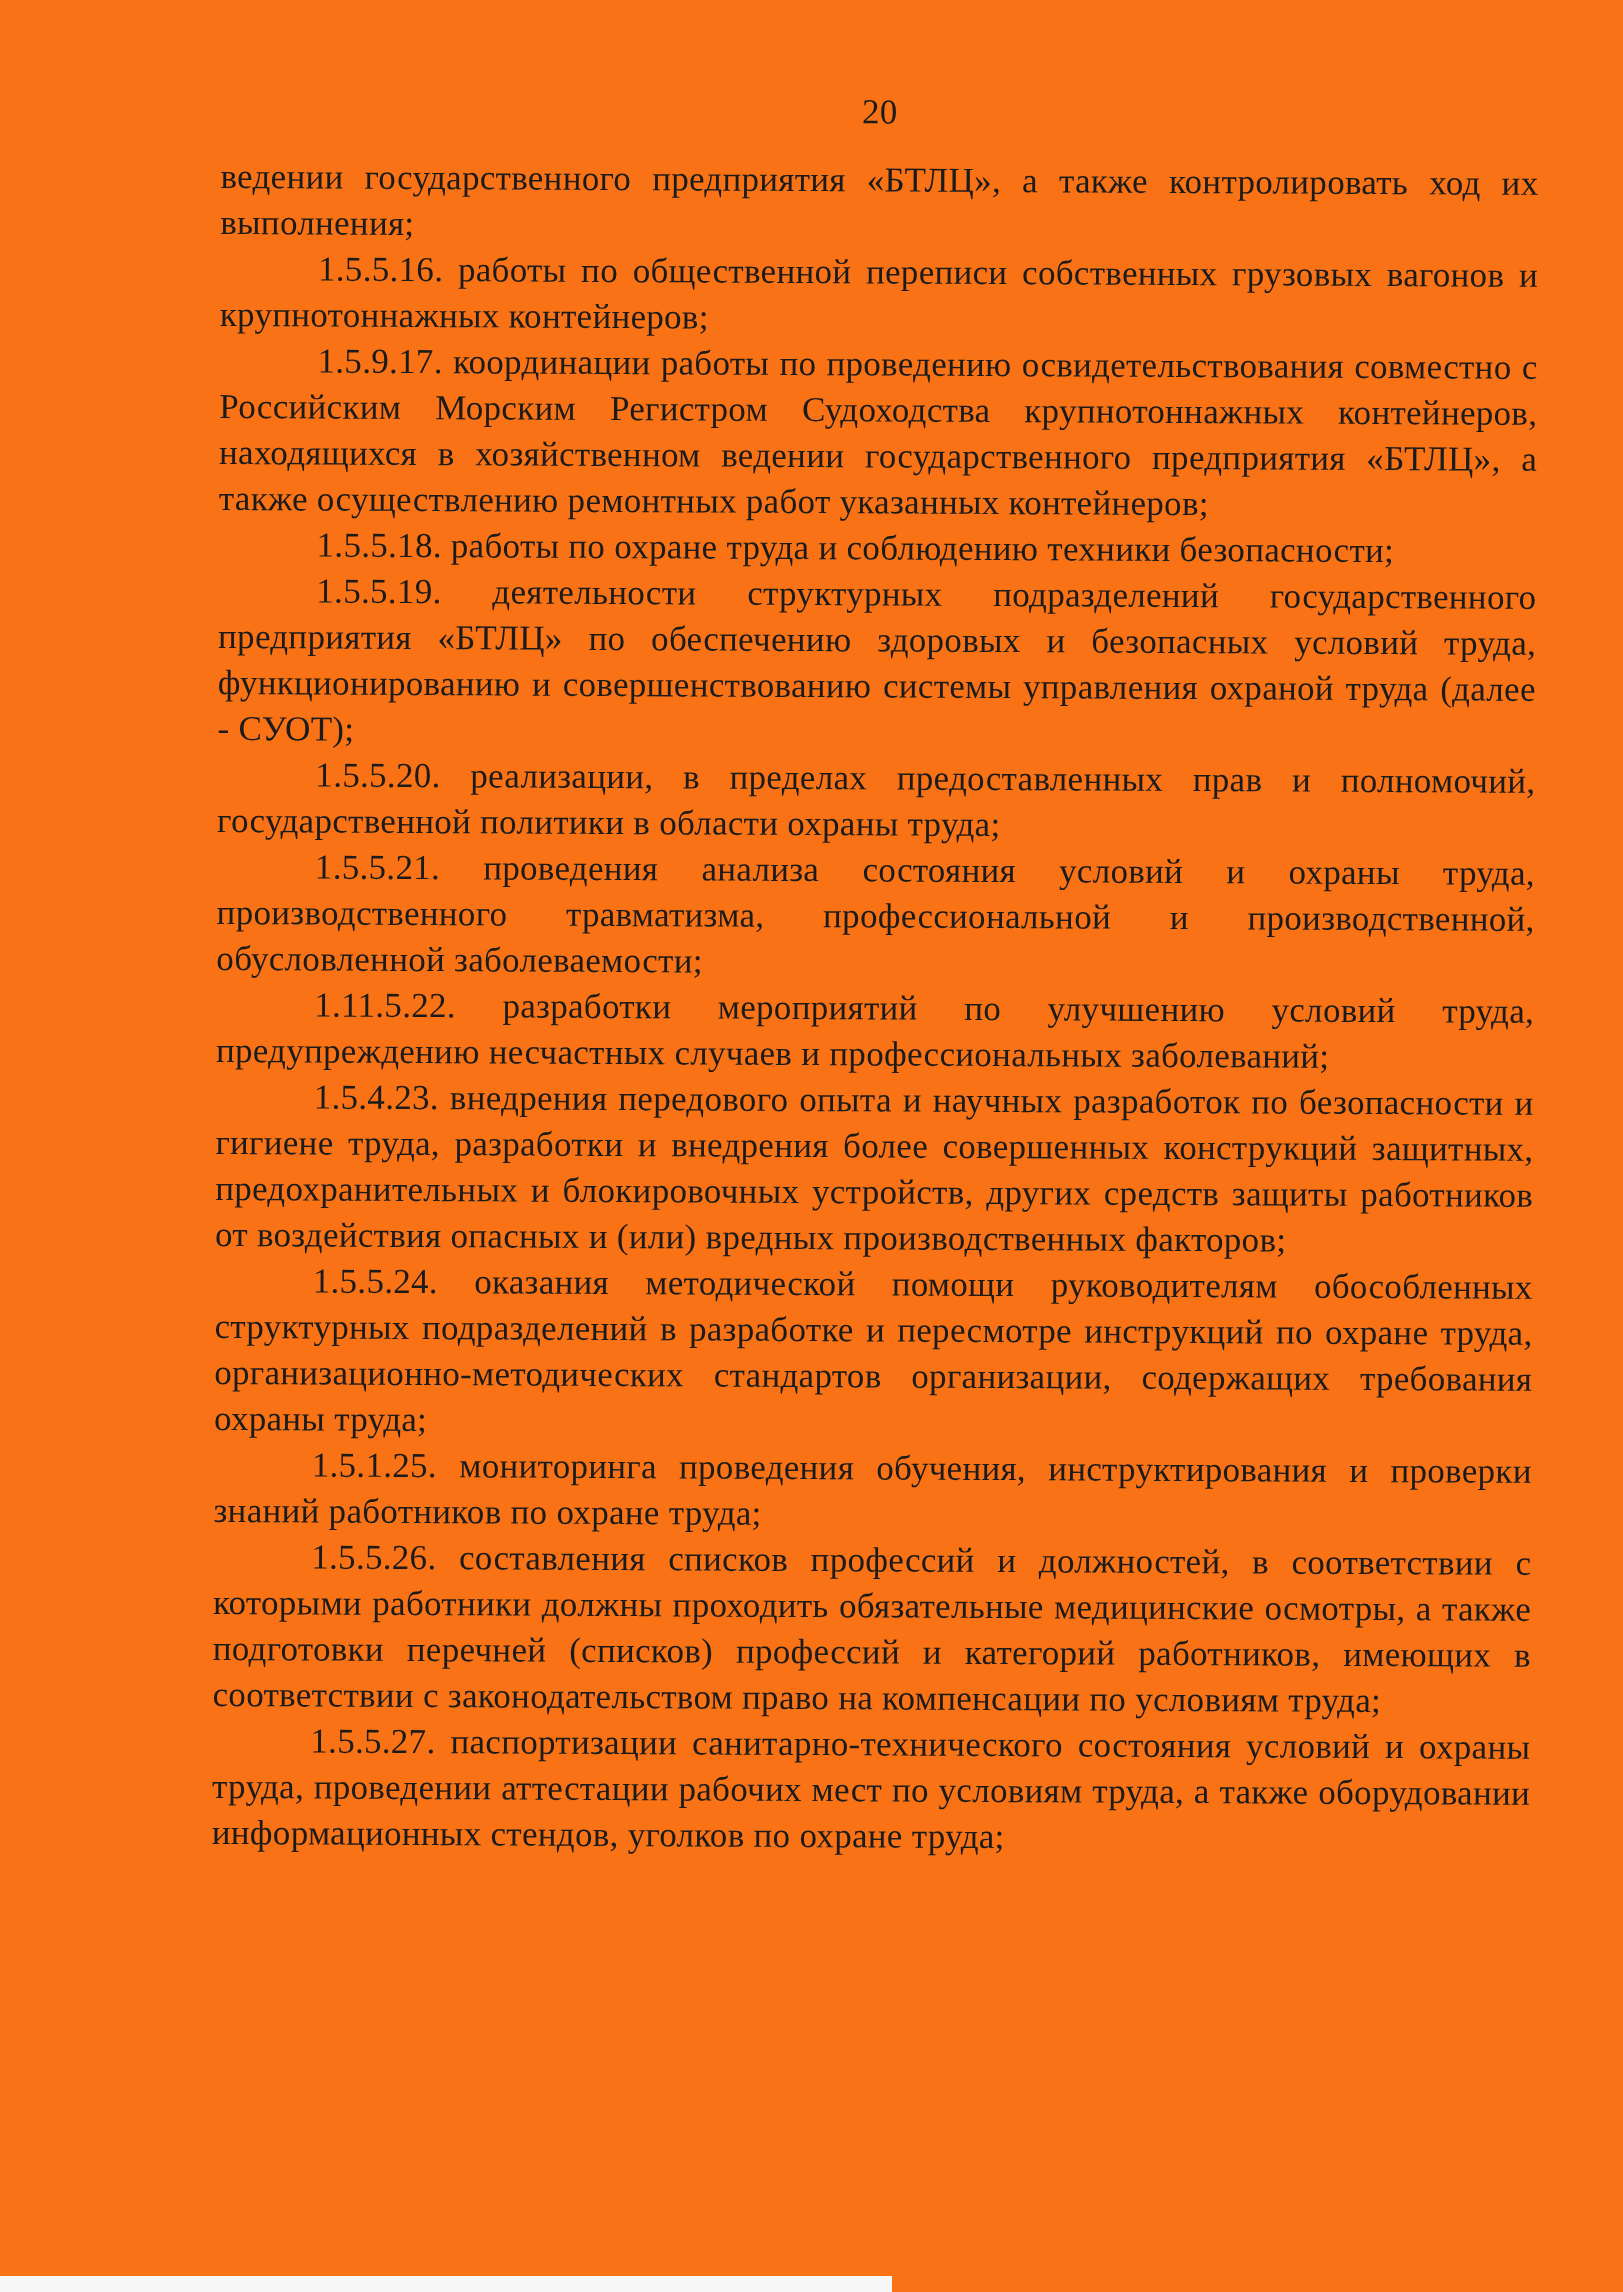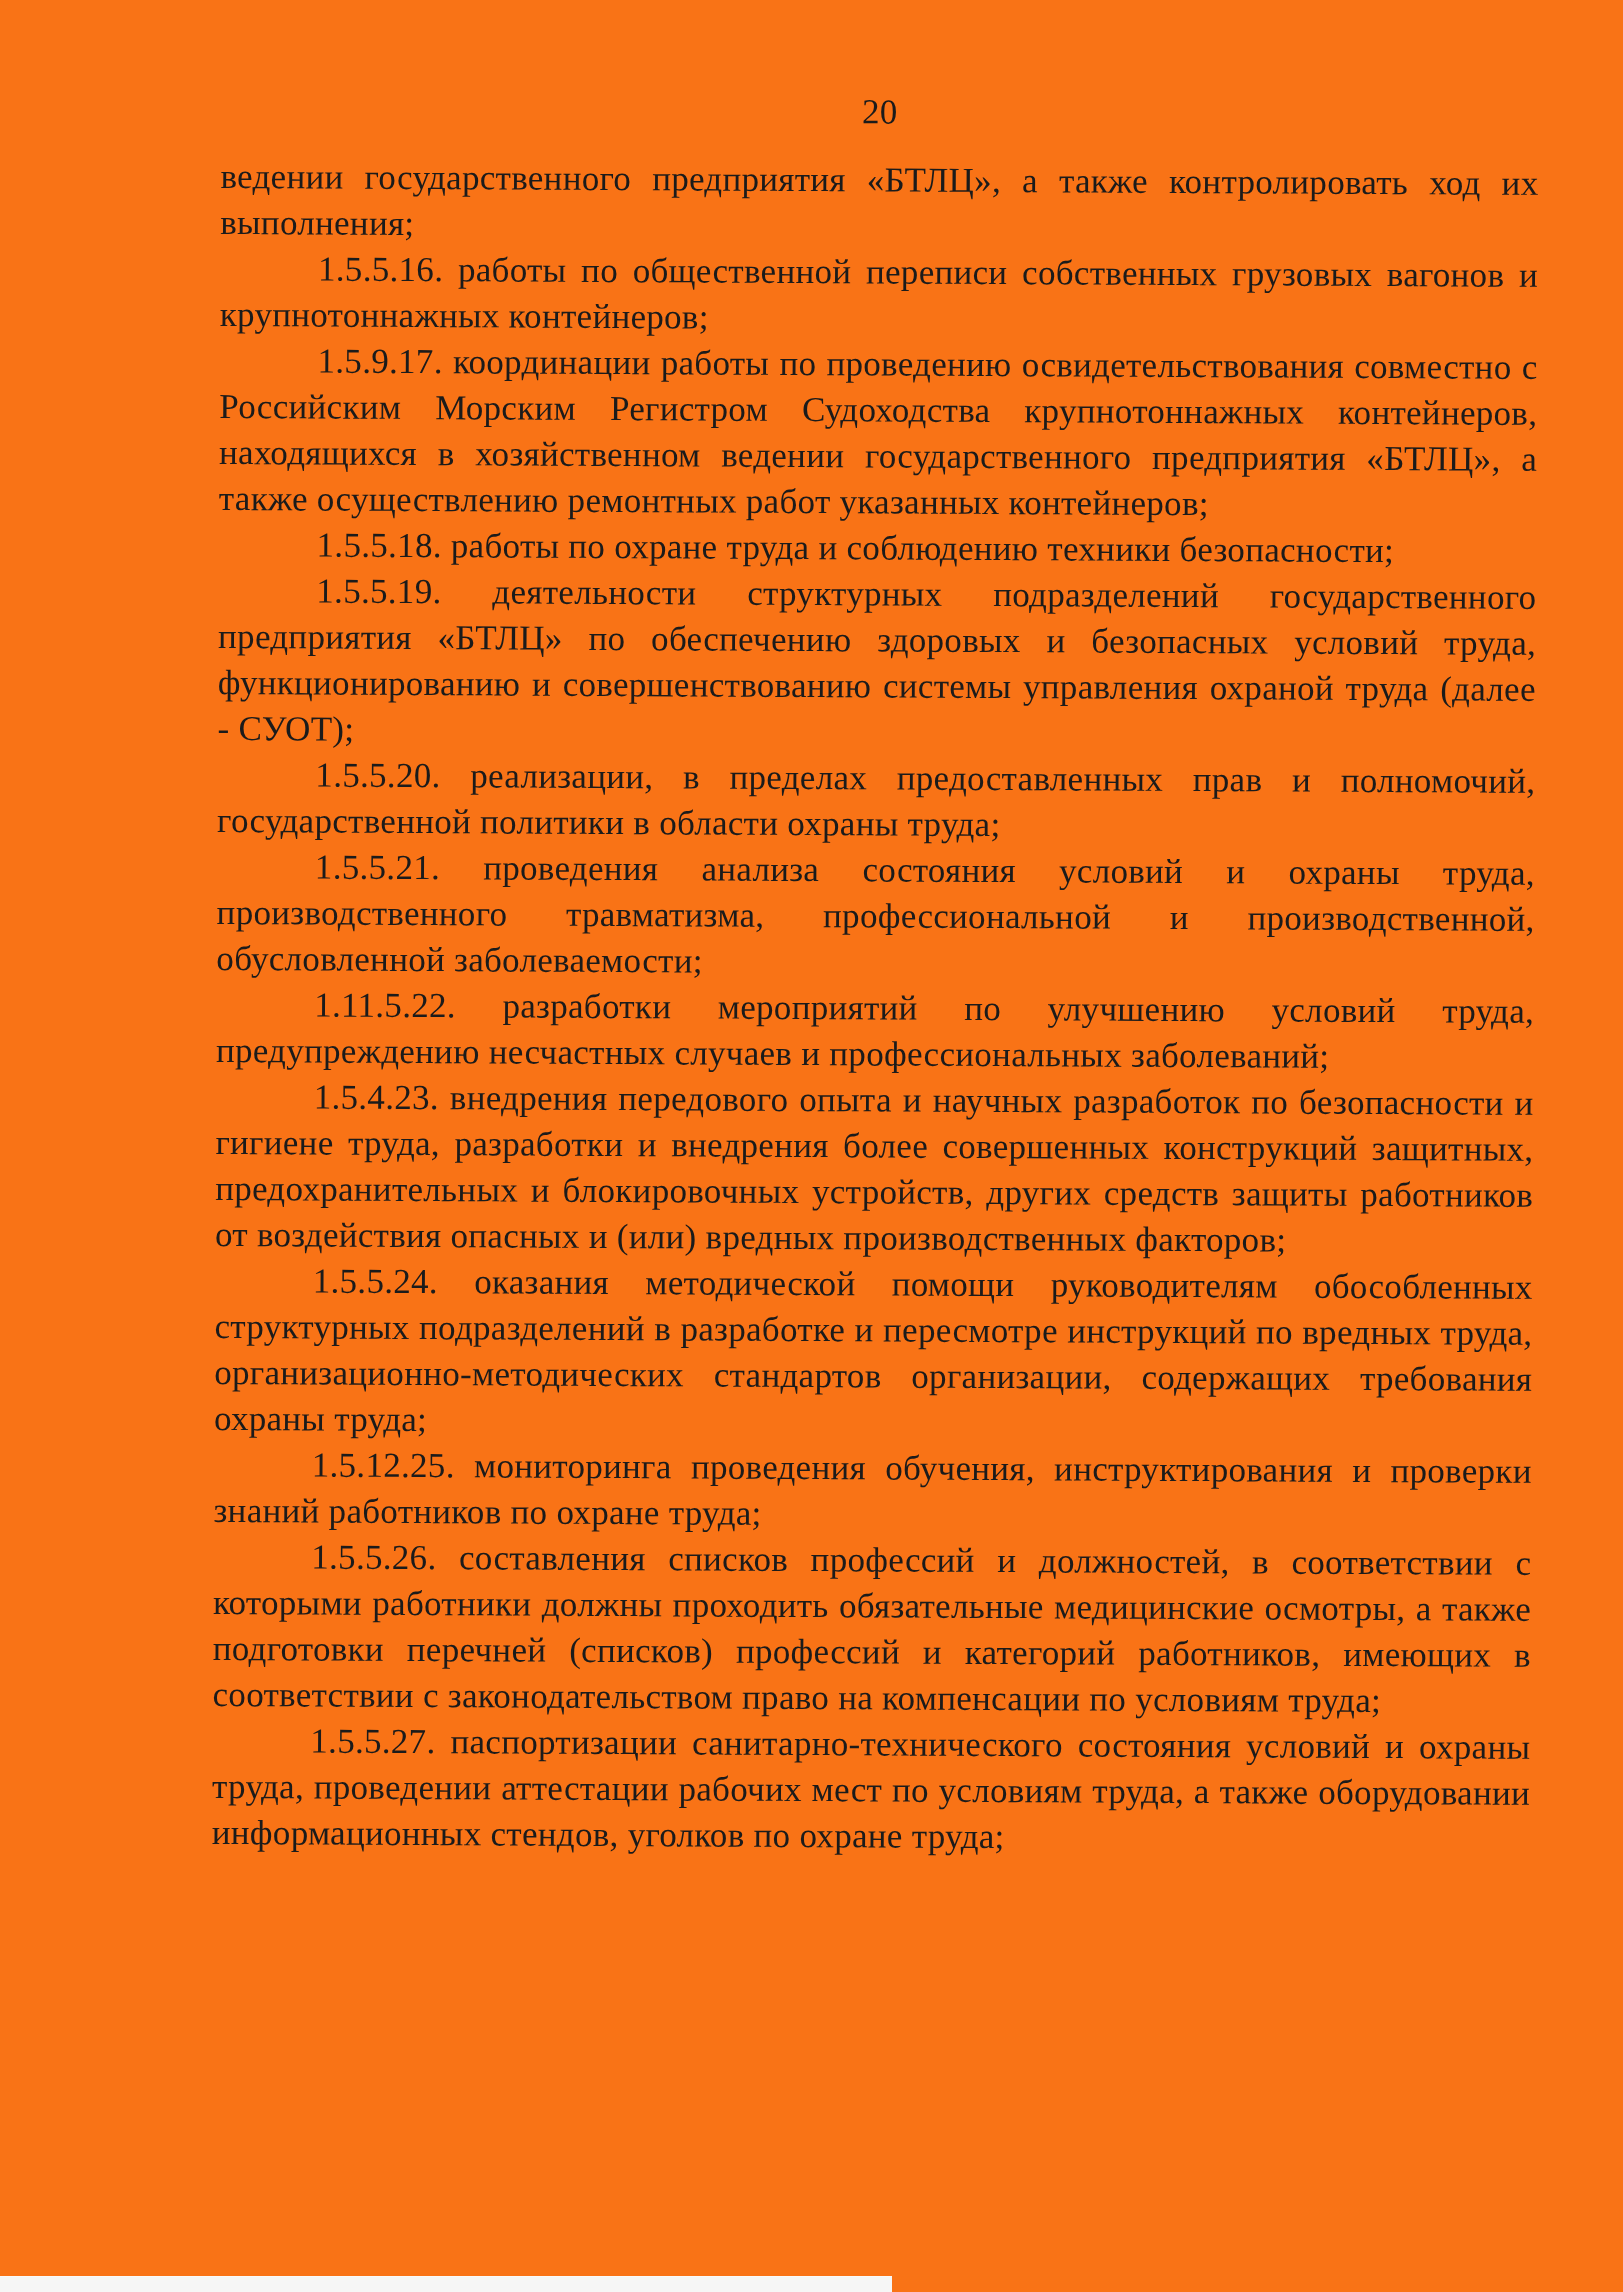--- a/index.html
+++ b/index.html
@@ -64,21 +64,21 @@
     <div class="content">
         <p class="para continuation"><span>ведении государственного предприятия «БТЛЦ», а также контролировать ход их выполнения;</span></p>
         <p class="para"><span class="clause-number">1.5.5.16.</span> <span>работы по общественной переписи собственных грузовых вагонов и крупнотоннажных контейнеров;</span></p>
         <p class="para"><span class="clause-number">1.5.9.17.</span> <span>координации работы по проведению освидетельствования совместно с Российским Морским Регистром Судоходства крупнотоннажных контейнеров, находящихся в хозяйственном ведении государственного предприятия «БТЛЦ», а также осуществлению ремонтных работ указанных контейнеров;</span></p>
         <p class="para"><span class="clause-number">1.5.5.18.</span> <span>работы по охране труда и соблюдению техники безопасности;</span></p>
         <p class="para"><span class="clause-number">1.5.5.19.</span> <span>деятельности структурных подразделений государственного предприятия «БТЛЦ» по обеспечению здоровых и безопасных условий труда, функционированию и совершенствованию системы управления охраной труда (далее - СУОТ);</span></p>
         <p class="para"><span class="clause-number">1.5.5.20.</span> <span>реализации, в пределах предоставленных прав и полномочий, государственной политики в области охраны труда;</span></p>
         <p class="para"><span class="clause-number">1.5.5.21.</span> <span>проведения анализа состояния условий и охраны труда, производственного травматизма, профессиональной и производственной, обусловленной заболеваемости;</span></p>
         <p class="para"><span class="clause-number">1.11.5.22.</span> <span>разработки мероприятий по улучшению условий труда, предупреждению несчастных случаев и профессиональных заболеваний;</span></p>
         <p class="para"><span class="clause-number">1.5.4.23.</span> <span>внедрения передового опыта и научных разработок по безопасности и гигиене труда, разработки и внедрения более совершенных конструкций защитных, предохранительных и блокировочных устройств, других средств защиты работников от воздействия опасных и (или) вредных производственных факторов;</span></p>
-        <p class="para"><span class="clause-number">1.5.5.24.</span> <span>оказания методической помощи руководителям обособленных структурных подразделений в разработке и пересмотре инструкций по вредных труда, организационно-методических стандартов организации, содержащих требования охраны труда;</span></p>
-        <p class="para"><span class="clause-number">1.5.12.25.</span> <span>мониторинга проведения обучения, инструктирования и проверки знаний работников по охране труда;</span></p>
+        <p class="para"><span class="clause-number">1.5.5.24.</span> <span>оказания методической помощи руководителям обособленных структурных подразделений в разработке и пересмотре инструкций по охране труда, организационно-методических стандартов организации, содержащих требования охраны труда;</span></p>
+        <p class="para"><span class="clause-number">1.5.1.25.</span> <span>мониторинга проведения обучения, инструктирования и проверки знаний работников по охране труда;</span></p>
         <p class="para"><span class="clause-number">1.5.5.26.</span> <span>составления списков профессий и должностей, в соответствии с которыми работники должны проходить обязательные медицинские осмотры, а также подготовки перечней (списков) профессий и категорий работников, имеющих в соответствии с законодательством право на компенсации по условиям труда;</span></p>
         <p class="para"><span class="clause-number">1.5.5.27.</span> <span>паспортизации санитарно-технического состояния условий и охраны труда, проведении аттестации рабочих мест по условиям труда, а также оборудовании информационных стендов, уголков по охране труда;</span></p>
       </div>
   </div>
   <div class="scan-edge"></div>
 </div>
 
 
 </body></html>

